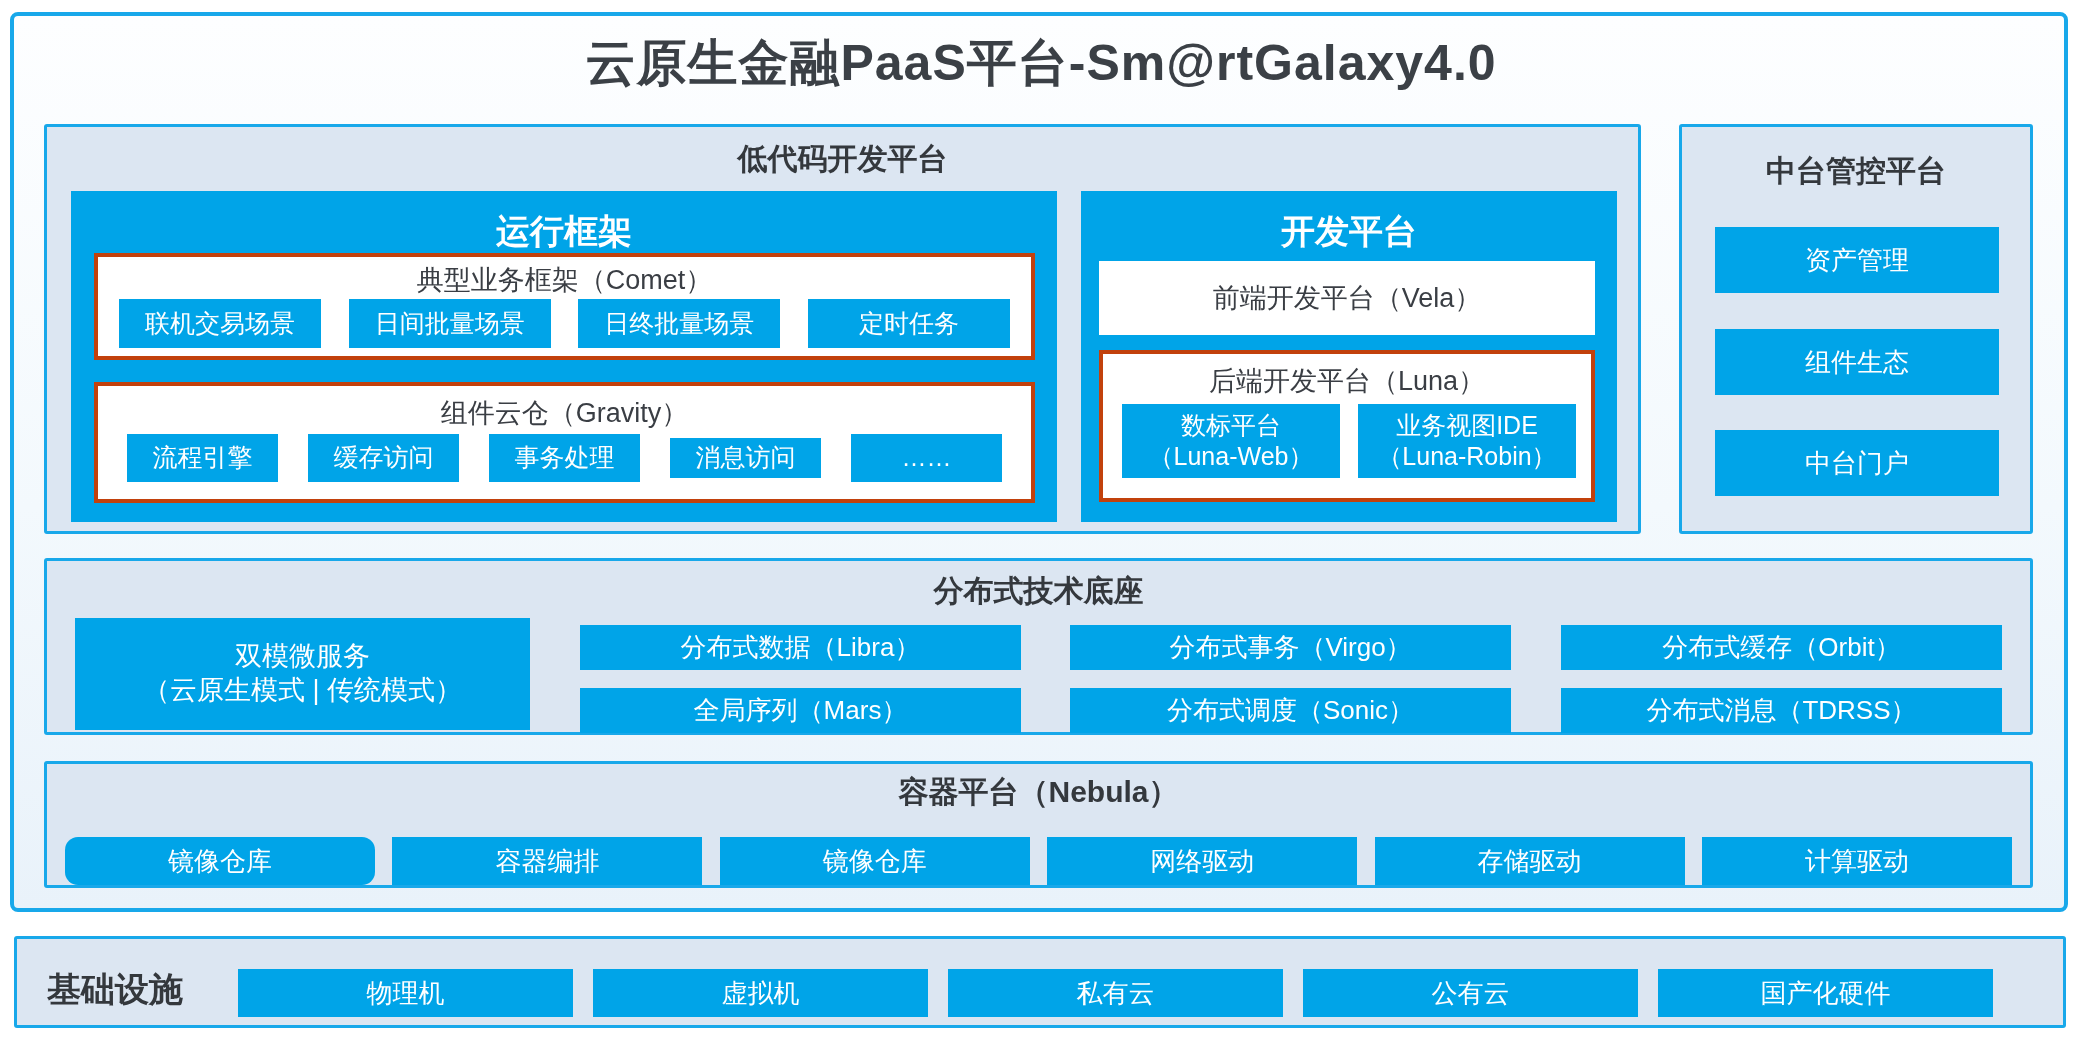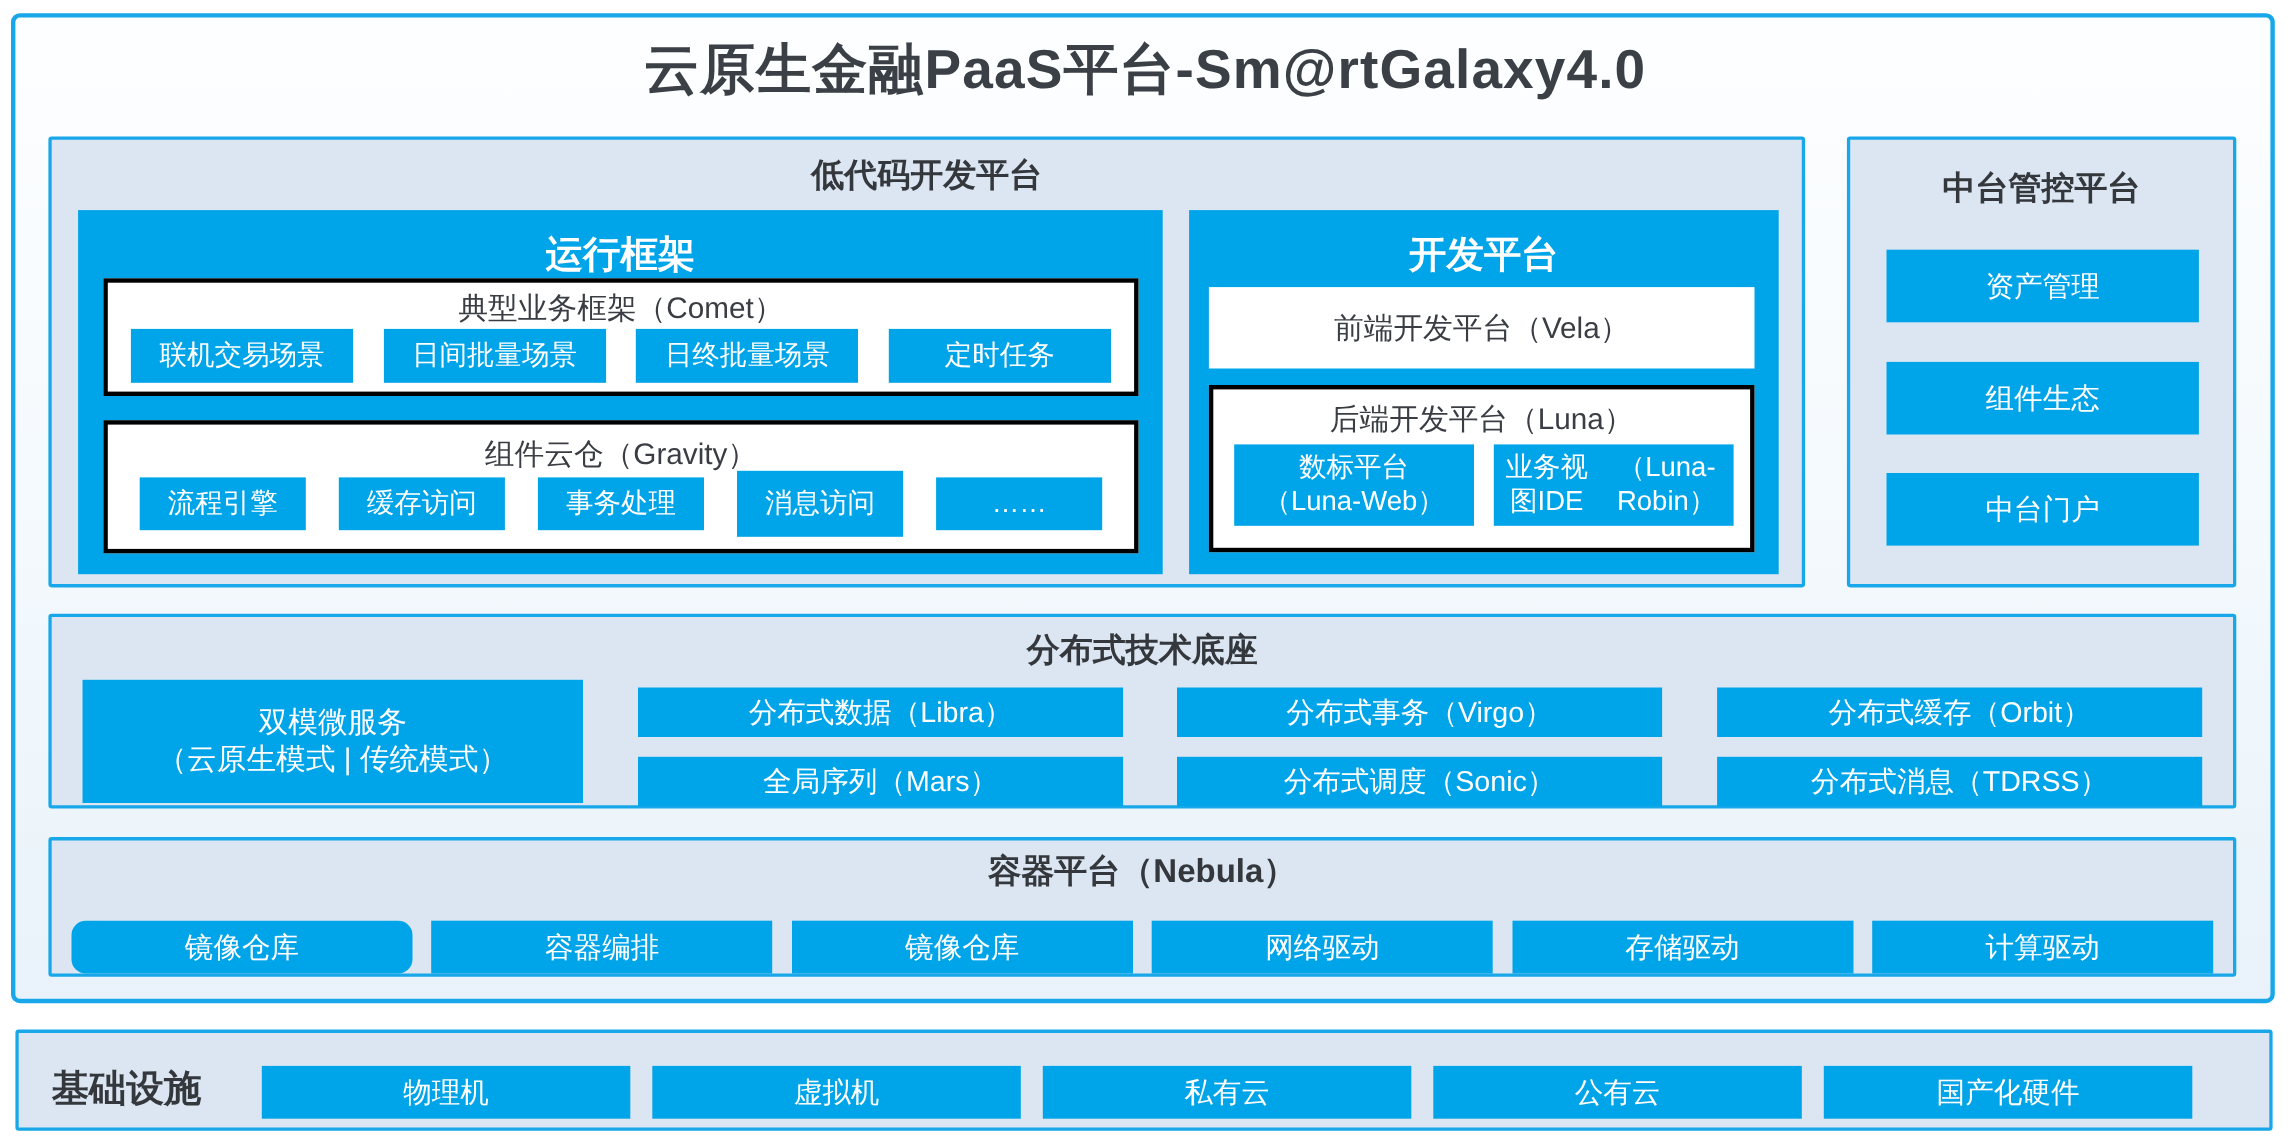--- a/index.html
+++ b/index.html
@@ -27,21 +27,21 @@
     width:100%; text-align:center; font-size:30px; font-weight:700; color:#34383d;
   }
 
   
   .bluebox{ background:#00a4e8; }
   .bluebox-title{
     width:100%; text-align:center; color:#ffffff; font-size:34px; font-weight:700;
   }
 
   
-  .whitebox{ background:#ffffff; border:4px solid #000000; }
+  .whitebox{ background:#ffffff; border:4px solid #c2410c; }
   .whitebox-title{
     width:100%; text-align:center; font-size:27px; color:#3a3e44;
   }
 
   
   .btn{
     background:#00a4e8; color:#ffffff;
     display:flex; align-items:center; justify-content:center;
     text-align:center; font-size:26px; line-height:1.25;
   }
@@ -72,41 +72,41 @@
         <div class="btn" style="width:202px; height:49px; font-size:25px;">定时任务</div>
       </div>
     </div>
 
     <div class="abs whitebox" style="left:23px; top:191px; width:941px; height:121px;">
       <div class="abs whitebox-title" style="top:9px;">组件云仓（Gravity）</div>
       <div class="abs row-between" style="left:29px; top:48px; width:875px; height:48px;">
         <div class="btn" style="width:151px; height:48px; font-size:25px;">流程引擎</div>
         <div class="btn" style="width:151px; height:48px; font-size:25px;">缓存访问</div>
         <div class="btn" style="width:151px; height:48px; font-size:25px;">事务处理</div>
-        <div class="btn" style="width:151px; height:60px; font-size:25px;">消息访问</div>
+        <div class="btn" style="width:151px; height:40px; font-size:25px;">消息访问</div>
         <div class="btn" style="width:151px; height:48px; font-size:25px;">……</div>
       </div>
     </div>
   </div>
 
   <div class="abs bluebox" style="left:1034px; top:64px; width:536px; height:331px;">
     <div class="abs bluebox-title" style="top:18px;">开发平台</div>
 
     <div class="abs" style="left:18px; top:70px; width:496px; height:74px; background:#ffffff; display:flex; align-items:center; justify-content:center;">
       <span class="whitebox-title">前端开发平台（Vela）</span>
     </div>
 
     <div class="abs whitebox" style="left:18px; top:159px; width:496px; height:152px;">
       <div class="abs whitebox-title" style="top:9px;">后端开发平台（Luna）</div>
       <div class="abs row-between" style="left:19px; top:50px; width:454px; height:74px;">
         <div class="btn" style="width:218px; height:74px; flex-direction:column; font-size:25px;">
           <span>数标平台</span>
           <span>（Luna-Web）</span>
         </div>
-        <div class="btn" style="width:218px; height:74px; flex-direction:row; font-size:25px;">
+        <div class="btn" style="width:218px; height:74px; flex-direction:column; font-size:25px;">
           <span>业务视图IDE</span>
           <span>（Luna-Robin）</span>
         </div>
       </div>
     </div>
   </div>
 </div>
 
 <div class="abs panel" style="left:1679px; top:124px; width:354px; height:410px;">
   <div class="abs panel-title" style="top:24px;">中台管控平台</div>

